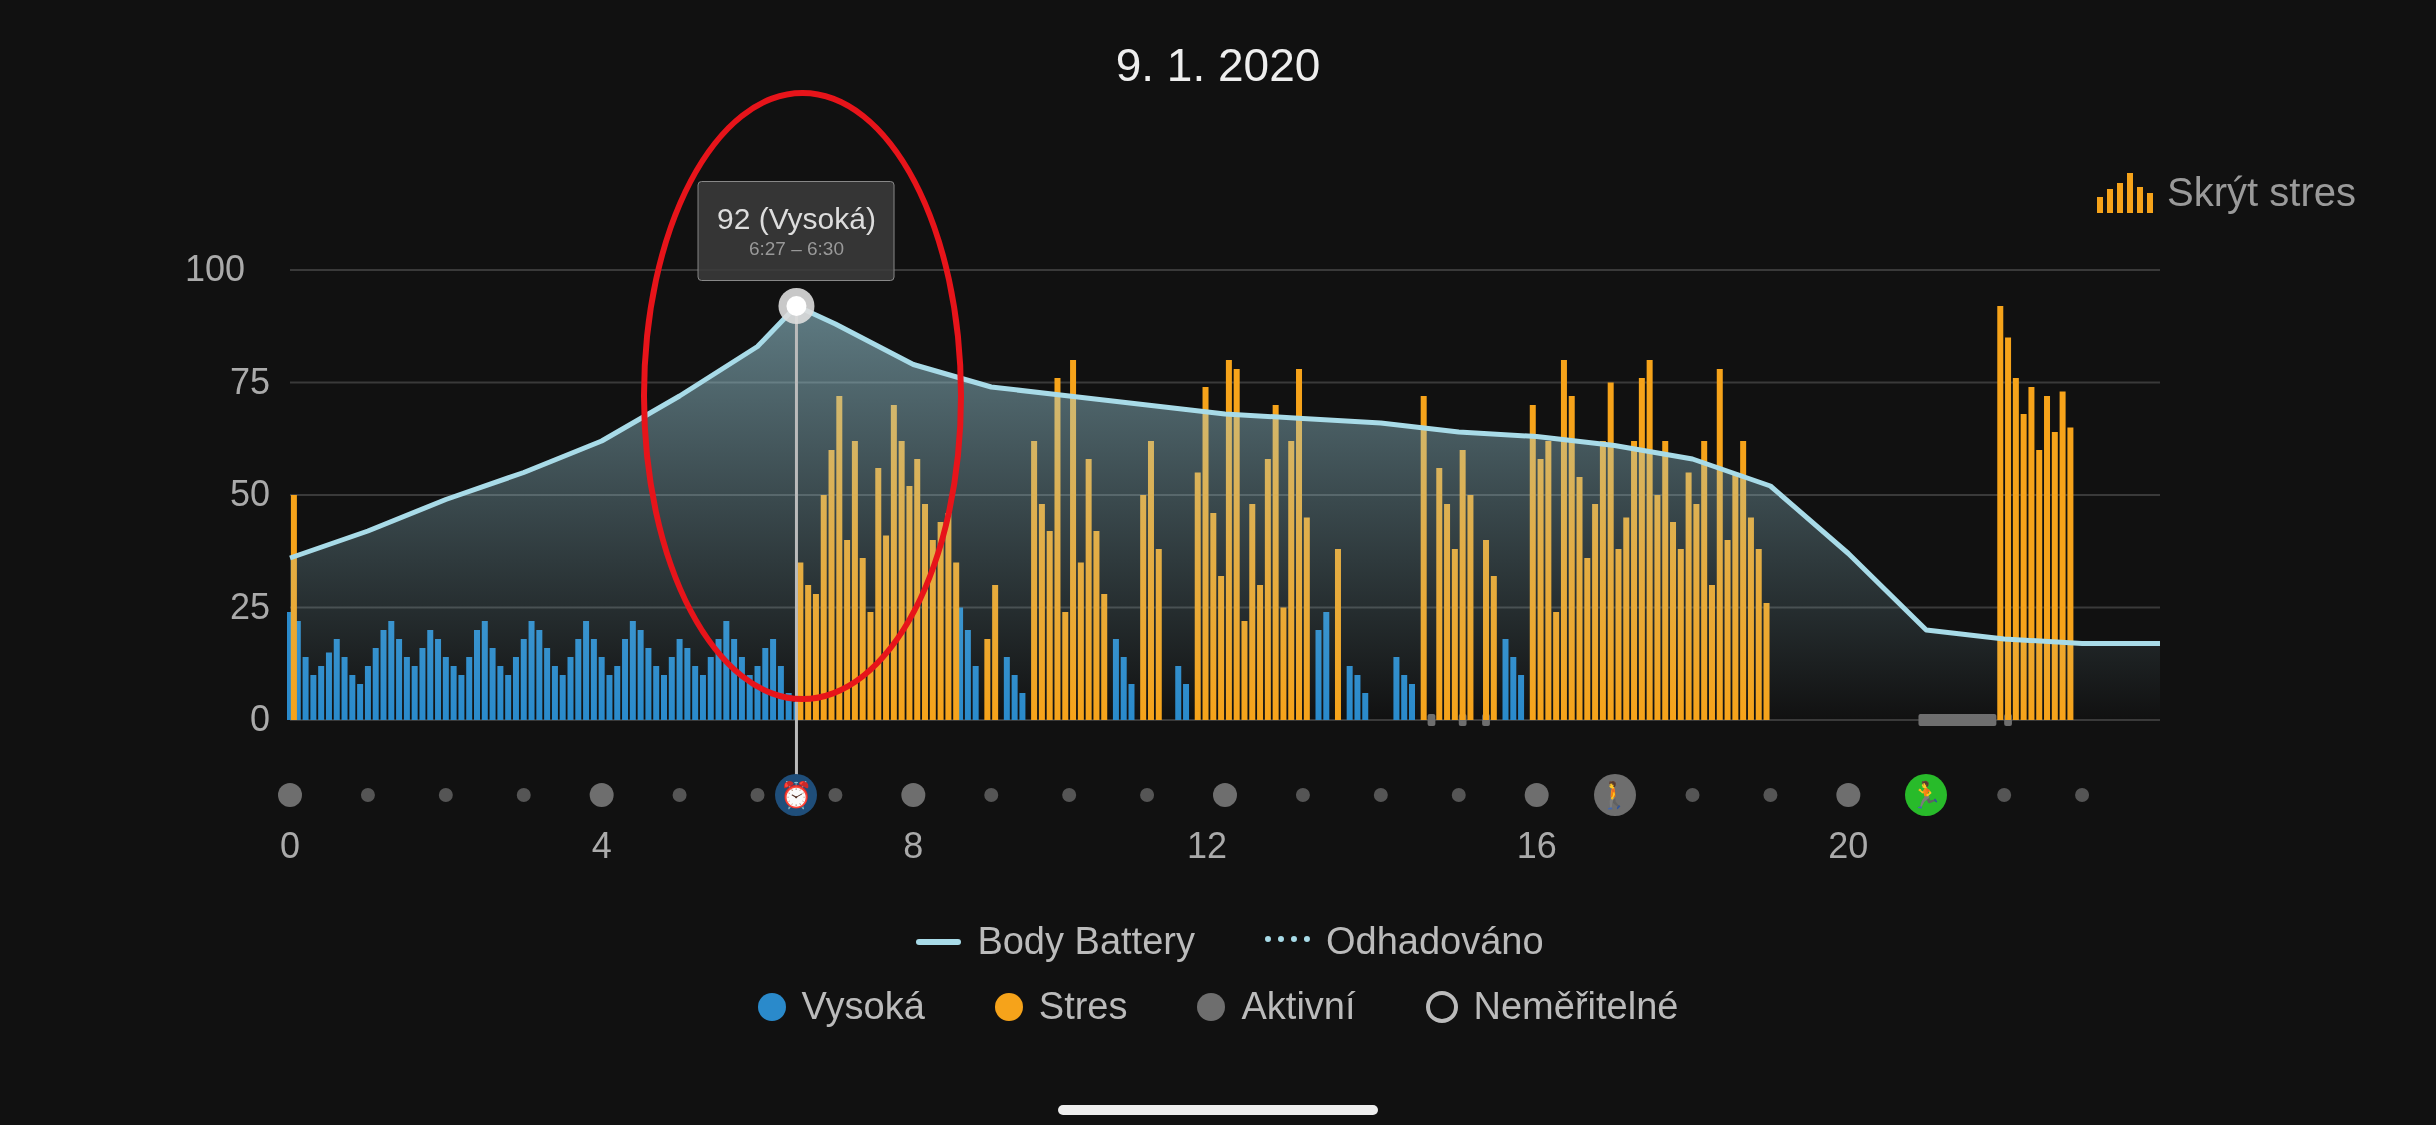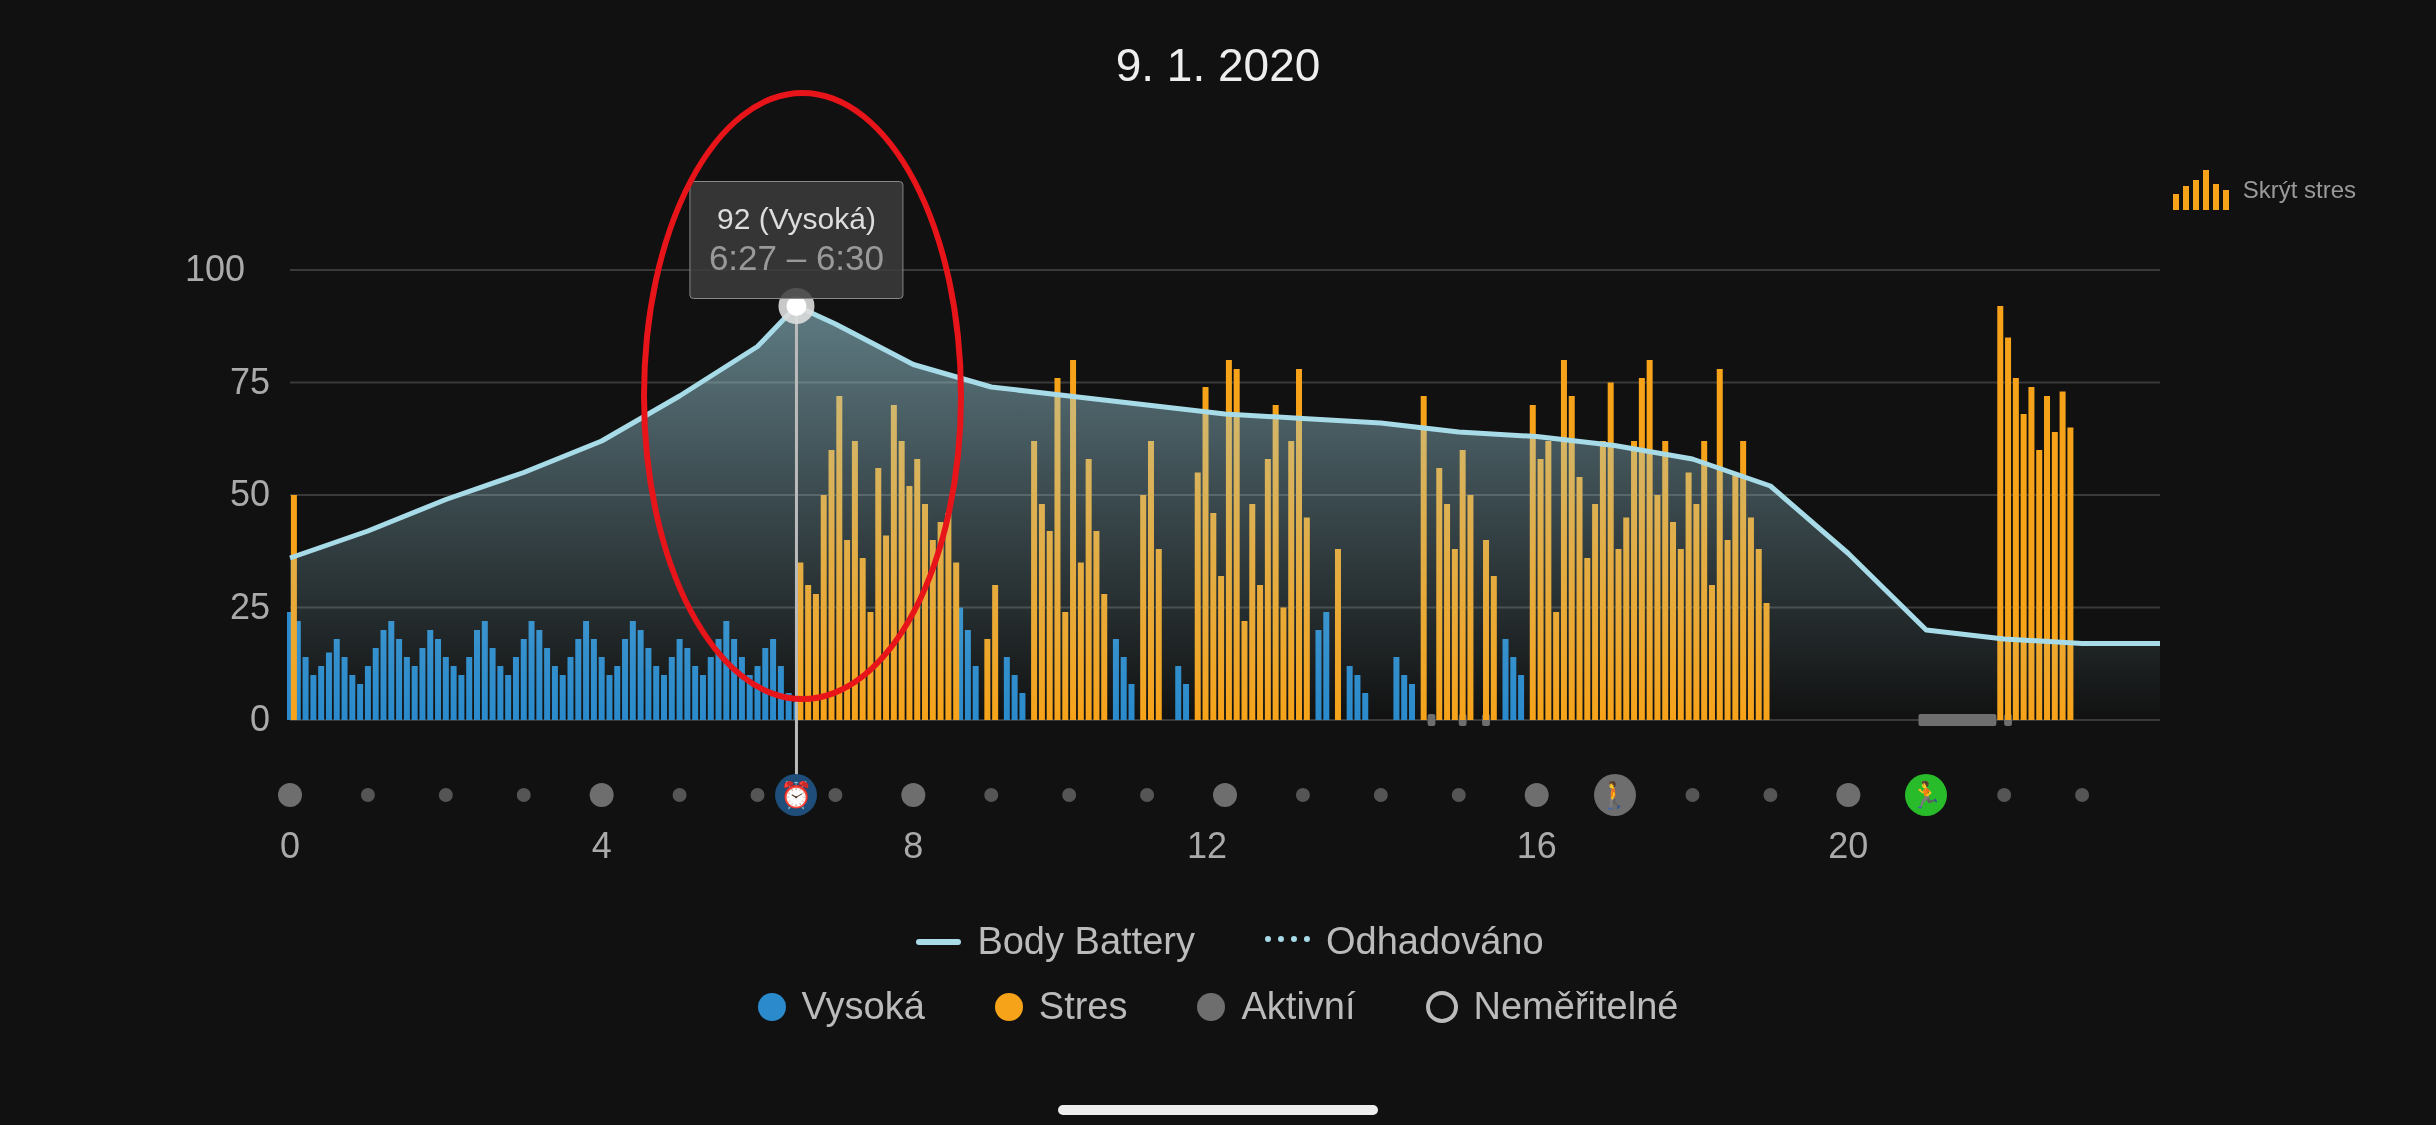--- a/index.html
+++ b/index.html
@@ -1,23 +1,23 @@
 <!DOCTYPE html>
 <html><head>
 <meta charset="utf-8">
 <style>
   html,body{margin:0;padding:0;background:#111;color:#ddd;font-family:-apple-system,Helvetica,Arial,sans-serif;}
   #root{position:relative;width:2436px;height:1125px;background:#111;overflow:hidden;}
   .title{position:absolute;left:0;right:0;top:38px;text-align:center;font-size:46px;color:#eee;}
-  .hide-stress{position:absolute;right:80px;top:170px;font-size:24px;color:#9a9a9a;display:flex;align-items:center;gap:14px;cursor:pointer;}
+  .hide-stress{position:absolute;right:80px;top:170px;font-size:40px;color:#9a9a9a;display:flex;align-items:center;gap:14px;cursor:pointer;}
   .hide-stress .mini-bars{display:flex;gap:4px;align-items:flex-end;height:40px;}
   .hide-stress .mini-bars div{width:6px;background:#f6a31a;}
   .tooltip{position:absolute;background:rgba(60,60,60,0.85);border:1px solid #888;border-radius:4px;padding:20px 18px;text-align:center;
            font-size:30px;color:#ddd;transform:translate(-50%,0);white-space:nowrap;}
-  .tooltip .line2{color:#999;font-size:35px;margin-top:2px;}
+  .tooltip .line2{color:#999;font-size:19px;margin-top:2px;}
   .legend{position:absolute;left:0;right:0;display:flex;justify-content:center;gap:70px;font-size:38px;color:#bbb;}
   .legend.top{top:920px;padding-left:24px;}
   .legend.bot{top:985px;}
   .lg{display:flex;align-items:center;gap:16px;}
   .sw-line{width:45px;height:6px;background:#a8dbe8;border-radius:3px;}
   .sw-dots{width:45px;height:6px;border-top:6px dotted #a8dbe8;}
   .sw-circle{width:28px;height:28px;border-radius:50%;}
   .sw-ring{width:24px;height:24px;border-radius:50%;border:4px solid #bbb;background:transparent;}
   svg{position:absolute;left:0;top:0;}
   .ylab{position:absolute;text-align:right;font-size:36px;color:#aaa;}

